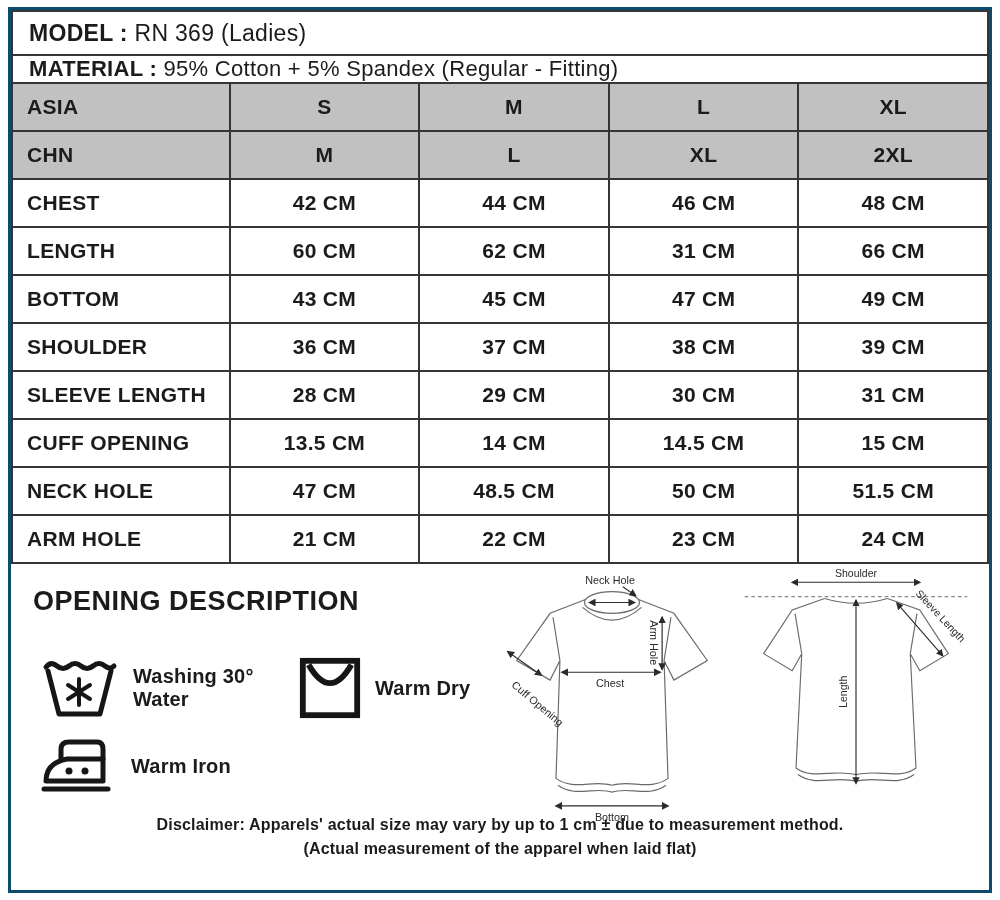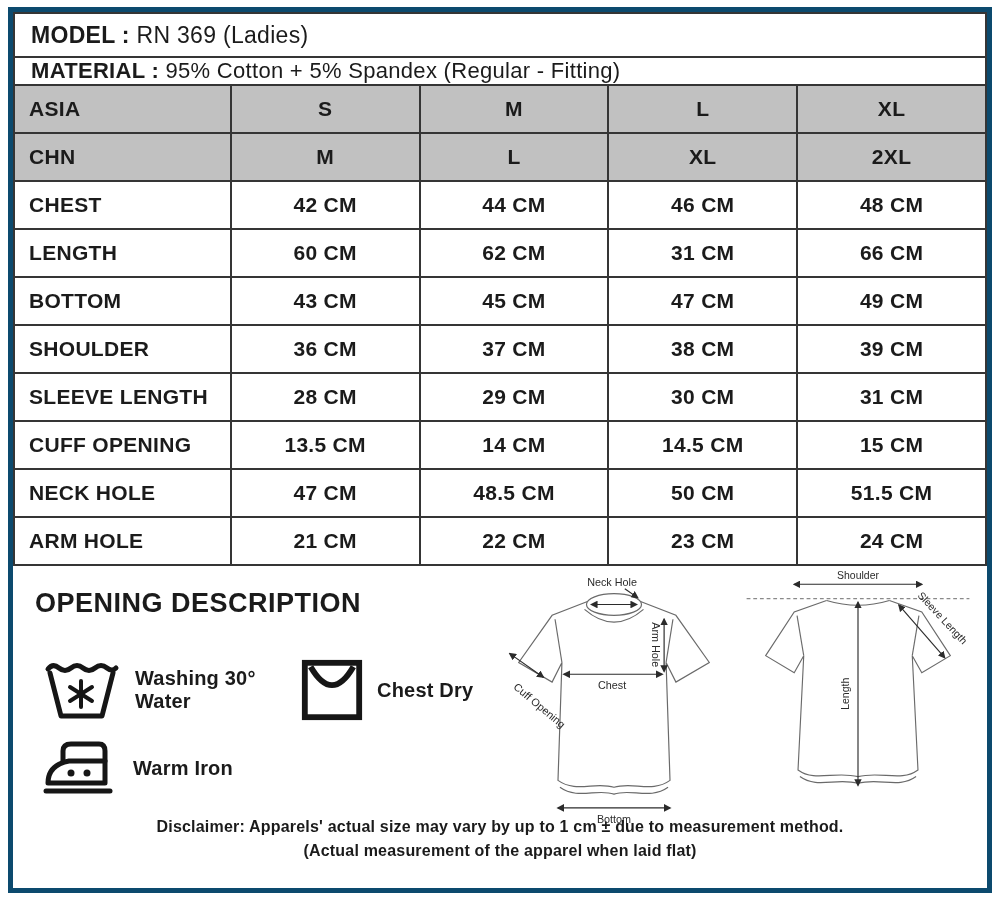--- a/index.html
+++ b/index.html
@@ -1,19 +1,19 @@
 <!DOCTYPE html>
 <html><head>
 <meta charset="utf-8">
 <style>
   * { margin:0; padding:0; box-sizing:border-box; }
   html,body { background:#fff; }
   body { font-family:"Liberation Sans", sans-serif; color:#1b1b1b; }
   .page { position:relative; width:1000px; height:900px; background:#fff; overflow:hidden; }
-  .frame { position:absolute; left:8px; top:7px; right:8px; bottom:7px; border:5px solid #0c4a6e; background:#fff; }
+  .frame { position:absolute; left:8px; top:7px; right:8px; bottom:7px; border:3px solid #0c4a6e; background:#fff; }
 
   
   table.size-chart { width:100%; border-collapse:collapse; table-layout:fixed; }
   table.size-chart td { border:2px solid #353535; vertical-align:middle; font-weight:bold; font-size:21px; letter-spacing:.3px; }
   tr.r-model td { height:44px; font-size:23px; border-bottom-width:2px; }
   tr.r-mat td { height:26px; font-size:22px; }
   tr.r-size td, tr.r-meas td { height:48px; }
   td.hdr { padding-left:16px; text-align:left; }
   td.hdr .val { font-weight:normal; }
   tr.r-size td { background:#c1c1c1; }
@@ -157,21 +157,21 @@
             </g>
           </svg>
           <span class="lbl">Washing 30° Water</span>
         </div>
 
         <div class="wash-item">
           <svg width="66" height="66" viewBox="0 0 68 68">
             <rect class="pic" x="6" y="6" width="56" height="56" stroke-width="6"></rect>
             <path class="pic" d="M12,10 Q34,48 56,10" stroke-width="6"></path>
           </svg>
-          <span class="lbl">Chest Dry</span>
+          <span class="lbl">Warm Dry</span>
         </div>
 
         <div class="wash-item">
           <svg width="80" height="62" viewBox="0 0 80 62">
             <path class="pic" d="M22,24 L22,14 Q22,7 30,7 L58,7 Q64,7 64,14 L64,24" stroke-width="5" stroke-linecap="round"></path>
             <path class="pic" d="M7,46 Q7,28 28,24 L64,24 L64,46 Z" stroke-width="5" stroke-linejoin="round"></path>
             <line class="pic" x1="5" y1="54" x2="69" y2="54" stroke-width="5" stroke-linecap="round"></line>
             <circle cx="30" cy="36" r="3.5" fill="#161616" stroke="none"></circle>
             <circle cx="46" cy="36" r="3.5" fill="#161616" stroke="none"></circle>
           </svg>

